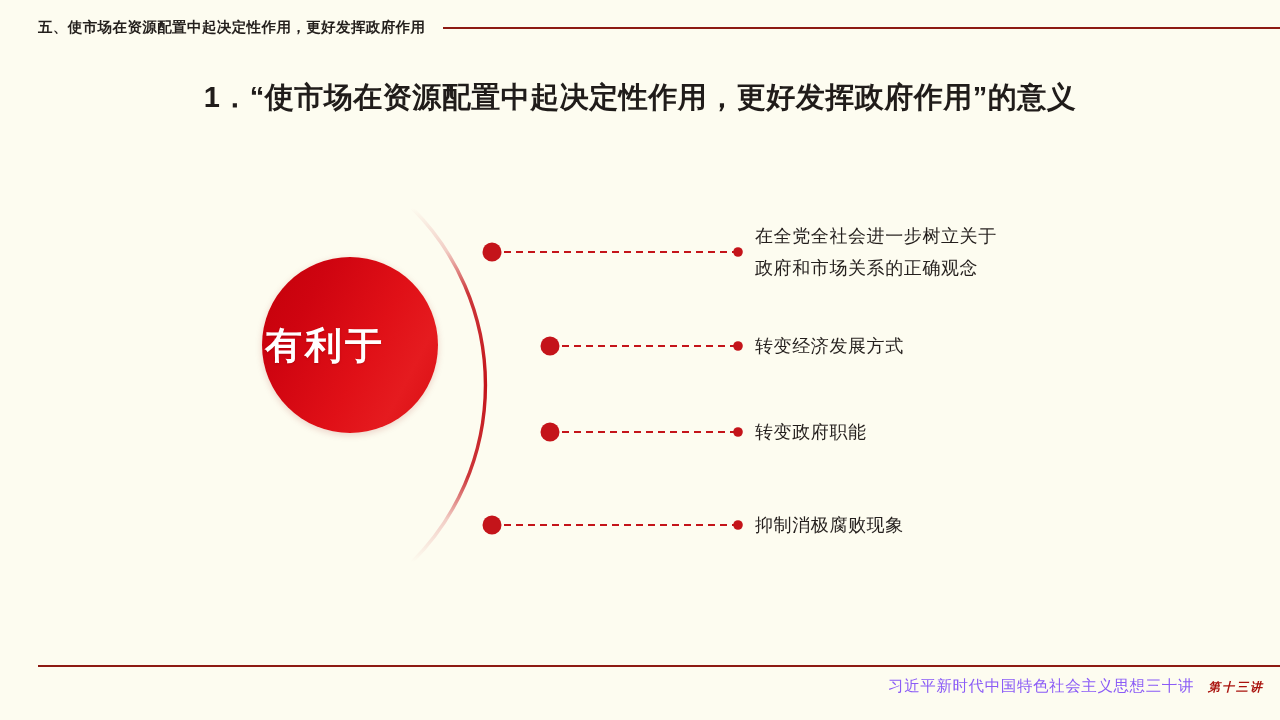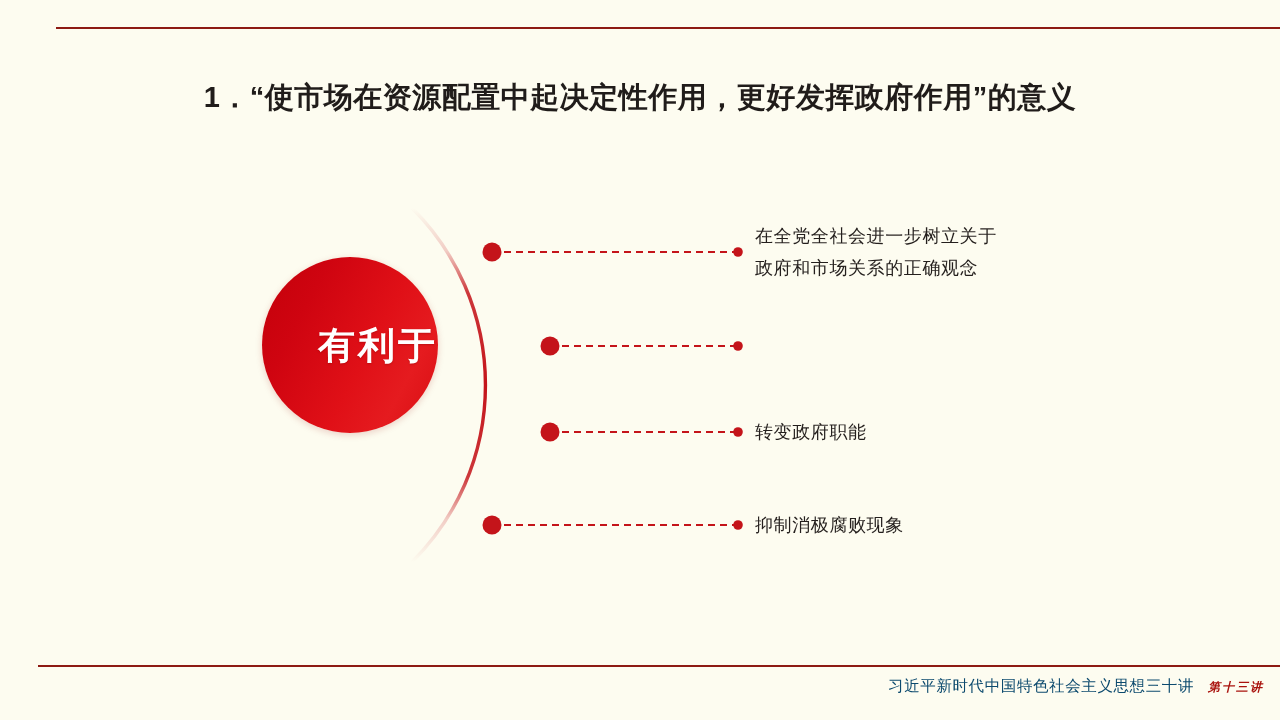--- a/index.html
+++ b/index.html
@@ -108,21 +108,21 @@
     height: 176px;
     border-radius: 50%;
     background: linear-gradient(118deg,
         #c3000a 0%,
         #cf0410 26%,
         #e01017 58%,
         #e51b1f 78%,
         #d80d12 100%);
     display: flex;
     align-items: center;
-    justify-content: flex-end;
+    justify-content: flex-start;
     box-shadow: 0 2px 7px rgba(150,10,12,0.18);
   }
   .hub-label {
     color: #ffffff;
     font-size: 37px;
     font-weight: bold;
     letter-spacing: 3px;
     text-indent: 3px;
     line-height: 1;
     text-shadow: 0 1px 2px rgba(120,0,4,0.35);
@@ -158,40 +158,41 @@
   .footer-meta {
     position: absolute;
     right: 16px;
     top: 14px;
     display: flex;
     align-items: baseline;
     gap: 14px;
   }
   .footer-series {
     font-size: 15.5px;
-    color: #0c4a6e;
+    color: #8b5cf6;
     letter-spacing: 0.6px;
     white-space: nowrap;
   }
   .footer-lecture {
     font-size: 12px;
     font-weight: bold;
     color: #a9120d;
     font-family: "Liberation Serif", "DejaVu Serif", serif;
     letter-spacing: 2px;
     font-style: italic;
     white-space: nowrap;
   }
 </style>
 </head>
 <body>
 
 <div class="slide">
 
   <div class="header">
+    <div class="header-title">五、使市场在资源配置中起决定性作用，更好发挥政府作用</div>
     <div class="header-rule"></div>
   </div>
 
   <div class="page-title">1．“使市场在资源配置中起决定性作用，更好发挥政府作用”的意义</div>
 
   <div class="diagram">
 
     <svg class="diagram-svg" width="1280" height="470">
       <defs>
         <linearGradient id="arcFade" x1="0" y1="0" x2="0" y2="1">
@@ -227,20 +228,21 @@
     <div class="hub">
       <div class="hub-halo"></div>
       <div class="hub-disc">
         <span class="hub-label">有利于</span>
       </div>
     </div>
 
     <div class="node-label" style="top:70px;">在全党全社会进一步树立关于
 政府和市场关系的正确观念</div>
 
+    <div class="node-label" style="top:180px;">转变经济发展方式</div>
 
     <div class="node-label" style="top:359px;">抑制消极腐败现象</div>
 
     <div class="node-label" style="top:266px;">转变政府职能</div>
   </div>
 
   <div class="footer">
     <div class="footer-rule"></div>
     <div class="footer-meta">
       <span class="footer-series">习近平新时代中国特色社会主义思想三十讲</span>

